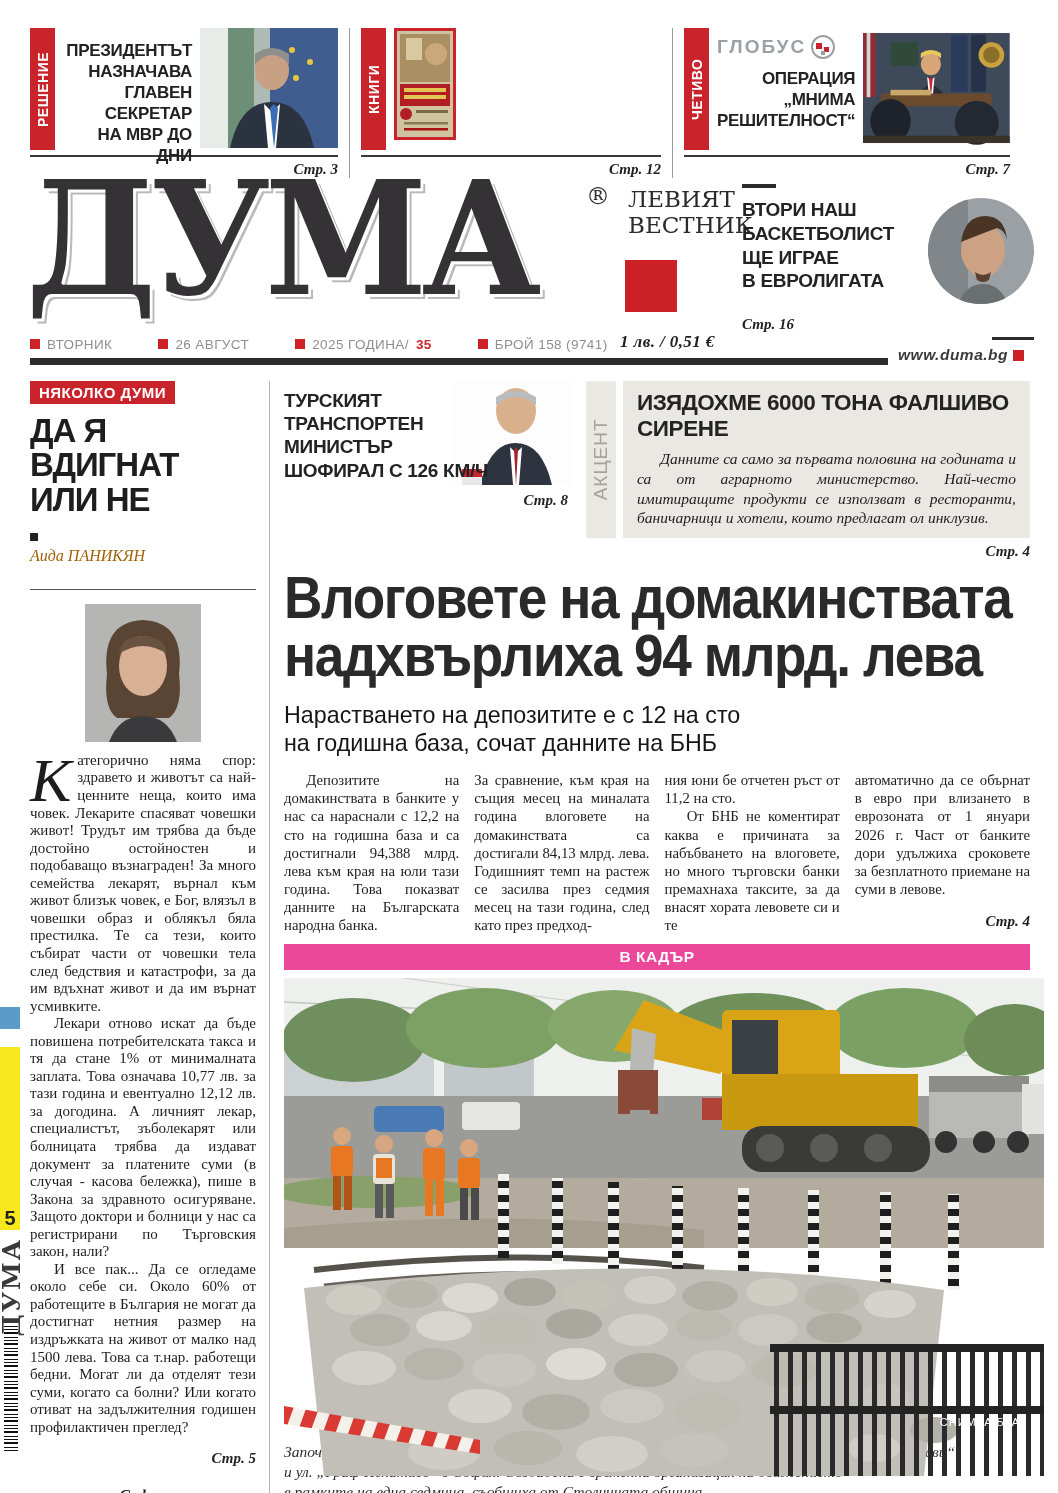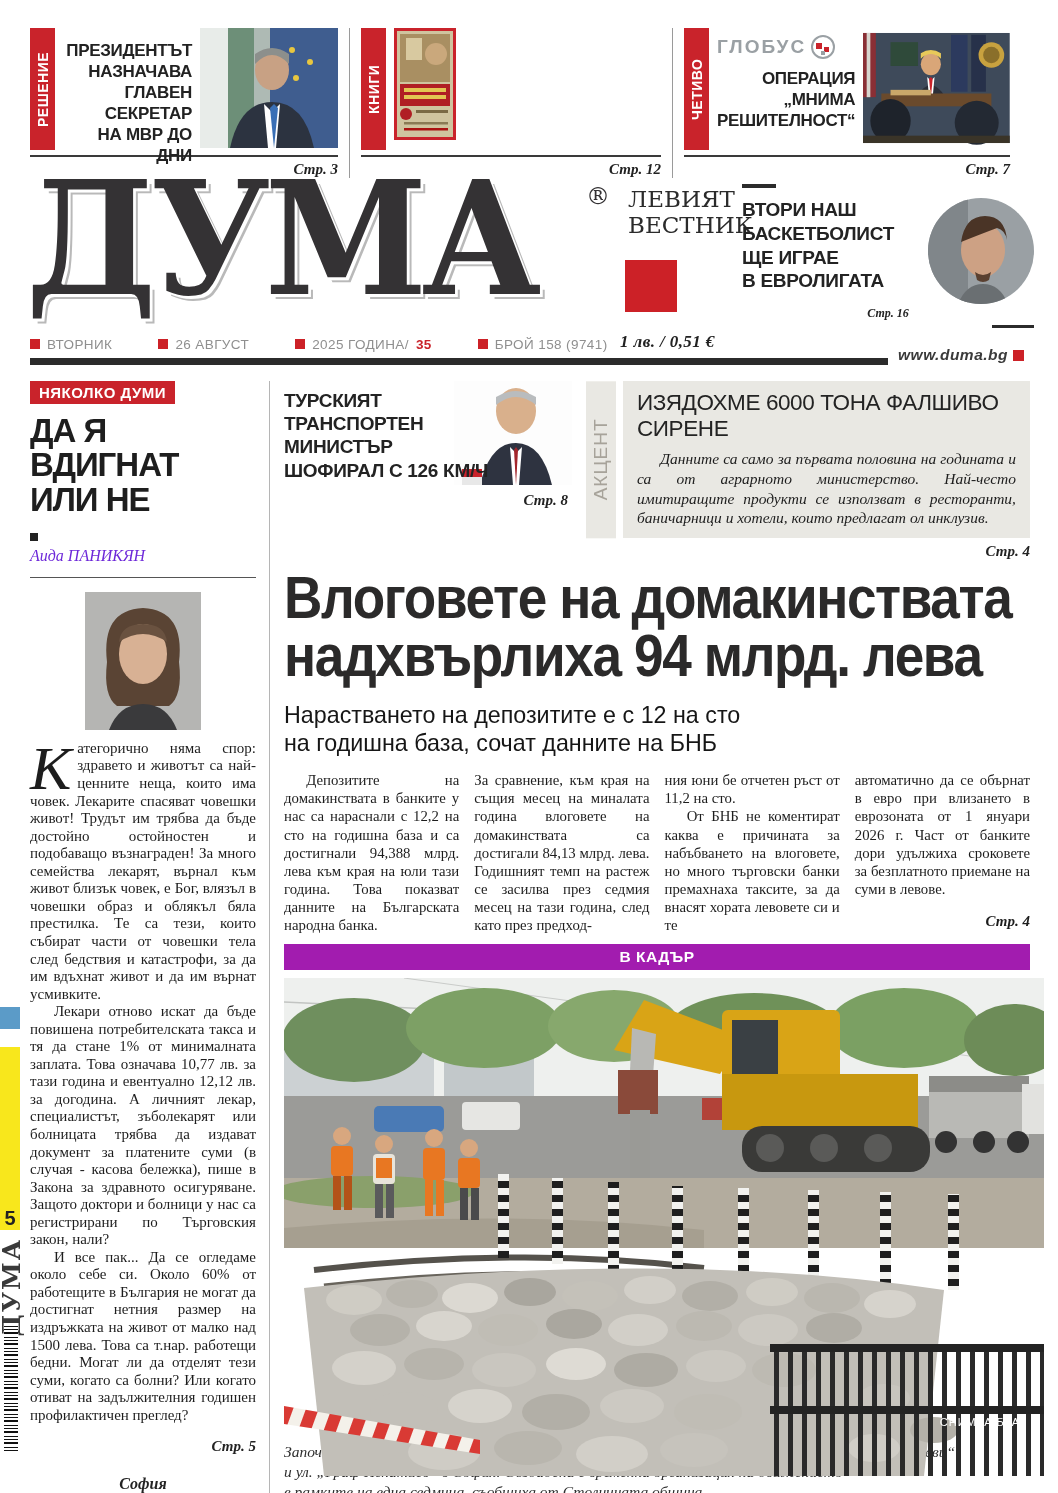--- a/index.html
+++ b/index.html
@@ -34,22 +34,22 @@
         text-shadow:3px 3px 0 #fff,5px 5px 0 #b9b9b9;transform:scaleX(.93);transform-origin:left;}
   .reg{position:absolute;left:556px;top:-2px;font-size:24px;color:#343234;font-family:"DejaVu Serif",serif;}
   .tagline{position:absolute;left:598px;top:2px;font-family:"DejaVu Serif",serif;font-size:23px;
            line-height:1.15;white-space:pre-line;color:#2b2b2b;}
   .m-square{position:absolute;left:595px;top:76px;width:52px;height:52px;background:#cc2127;}
   .sport{position:absolute;left:712px;top:0;width:292px;}
   .sport-dash{width:34px;height:4px;background:#2b2b2b;margin-bottom:10px;}
   .sport-row{display:flex;gap:23px;}
   .sport-head{flex:1;font-weight:800;font-size:19px;line-height:1.25;white-space:pre-line;letter-spacing:-.3px;}
   .player{width:106px;height:106px;border-radius:50%;overflow:hidden;flex:none;}
-  .sport-page{text-align:center;font-family:"Liberation Serif",serif;font-style:italic;font-weight:700;
-              font-size:12px;margin-top:2px;}
+  .sport-page{text-align:left;font-family:"Liberation Serif",serif;font-style:italic;font-weight:700;
+              font-size:15px;margin-top:12px;}
   .sport-underline{width:42px;height:3px;background:#2b2b2b;margin:4px 0 0 auto;}
 
   
   .date-bar{position:relative;height:20px;display:flex;gap:46px;align-items:center;
             font-size:13.5px;color:#8f8f8f;letter-spacing:.4px;}
   .d-item{display:flex;align-items:center;gap:7px;}
   .d-sq{width:10px;height:10px;background:#cc2127;flex:none;}
   .d-red{color:#c9232b;font-weight:700;text-align:right;}
   .price{position:absolute;left:590px;top:-2px;font-family:"Liberation Serif",serif;font-style:italic;
          font-weight:700;font-size:17px;color:#222;}
@@ -63,22 +63,22 @@
   
   .content{display:flex;margin-top:16px;}
   .left-col{width:226px;flex:none;border-right:1px solid #b5b5b5;padding-right:13px;}
   .right-col{flex:1;padding-left:14px;min-width:0;}
 
   .badge{background:#c9232b;color:#fff;font-weight:800;font-size:15px;padding:3px 9px;
          display:inline-block;letter-spacing:.5px;}
   .op-head{font-size:33px;font-weight:800;line-height:1.04;letter-spacing:-1px;white-space:pre-line;
            margin:10px 0 16px;color:#1e1e1e;}
   .bullet-sq{width:8px;height:8px;background:#222;margin:2px 0 6px;}
-  .author{font-family:"Liberation Serif",serif;font-style:italic;font-size:16px;color:#6d28d9;
-          border-bottom:1.5px solid #555;padding-bottom:12px;}
+  .author{font-family:"Liberation Serif",serif;font-style:italic;font-size:16px;color:#a16207;
+          border-bottom:1.5px solid #555;padding-bottom:24px;}
   .portrait{width:116px;height:138px;margin:14px auto 10px;display:block;}
   .op-text{font-family:"Liberation Serif",serif;font-size:15px;line-height:1.17;text-align:justify;color:#1d1d1d;}
   .op-text p{margin:0;}
   .op-text p + p{text-indent:1.6em;}
   .dropcap{float:left;font-family:"Liberation Serif",serif;font-style:italic;font-size:62px;
            line-height:.78;padding:4px 6px 0 0;}
   .op-page{text-align:right;font-family:"Liberation Serif",serif;font-style:italic;font-weight:700;
            font-size:15px;margin-top:14px;}
   .weather{margin-top:20px;text-align:center;}
   .w-city{font-family:"Liberation Serif",serif;font-weight:700;font-style:italic;font-size:16px;}
@@ -89,39 +89,39 @@
   .tr-head{position:relative;z-index:1;font-weight:800;font-size:19px;line-height:1.22;
            white-space:pre-line;letter-spacing:-.3px;padding-top:8px;}
   .minister{position:absolute;right:0;top:0;z-index:0;}
   .tr-page{position:absolute;right:4px;bottom:0;font-family:"Liberation Serif",serif;font-style:italic;
            font-weight:700;font-size:15px;}
   .accent-wrap{flex:1;min-width:0;}
   .accent-row{display:flex;gap:7px;}
   .accent-tag{width:30px;background:#e9e8e3;color:#a7a39a;writing-mode:vertical-rl;transform:rotate(180deg);
               display:flex;align-items:center;justify-content:center;font-size:19px;letter-spacing:1px;}
   .accent-box{flex:1;background:#e9e8e3;padding:9px 14px 10px;}
-  .accent-head{font-size:22.5px;font-weight:400;letter-spacing:-.4px;color:#232323;}
+  .accent-head{font-size:22.5px;font-weight:700;letter-spacing:-.4px;color:#232323;}
   .accent-text{font-family:"Liberation Serif",serif;font-style:italic;font-size:15.5px;line-height:1.28;
                text-align:justify;text-indent:1.5em;margin-top:7px;color:#1d1d1d;}
   .accent-page{text-align:right;font-family:"Liberation Serif",serif;font-style:italic;font-weight:700;
                font-size:15px;margin-top:5px;}
 
   .main-head{font-size:59px;font-weight:800;line-height:.97;letter-spacing:-1.5px;white-space:pre-line;
              color:#2b2a2a;margin:10px 0 0;transform:scaleX(.9);transform-origin:left;width:111%;}
   .sub-head{font-size:24px;font-weight:400;line-height:1.18;white-space:pre-line;color:#161616;
             margin:16px 0 14px;transform:scaleX(.97);transform-origin:left;}
 
   .art-cols{display:grid;grid-template-columns:repeat(4,1fr);gap:15px;
             font-family:"Liberation Serif",serif;font-size:14.8px;line-height:1.22;text-align:justify;color:#1d1d1d;}
   .art-cols p{margin:0;}
   .p-ind{text-indent:1.5em;}
   .art-page{text-align:right;font-family:"Liberation Serif",serif;font-style:italic;font-weight:700;
             font-size:15px;margin-top:14px;}
 
-  .kader{background:#a21caf;color:#fff;font-weight:700;font-size:15.5px;text-align:center;
+  .kader{background:#ec4899;color:#fff;font-weight:700;font-size:15.5px;text-align:center;
          padding:4px 0;margin:10px 0 8px;letter-spacing:.5px;}
   .photo-box{position:relative;height:456px;}
   .photo-box svg{display:block;}
   .credit{position:absolute;right:10px;bottom:6px;color:#fff;font-size:11px;letter-spacing:1px;}
   .caption{margin-top:8px;font-family:"Liberation Serif",serif;font-style:italic;font-size:15.5px;
            line-height:1.3;white-space:pre-line;color:#2e2e2e;}
 
   
   .edge-blue{position:absolute;left:0;top:1007px;width:20px;height:22px;background:#5b9bc8;}
   .edge-yellow{position:absolute;left:0;top:1047px;width:20px;height:183px;background:#f8e71c;

